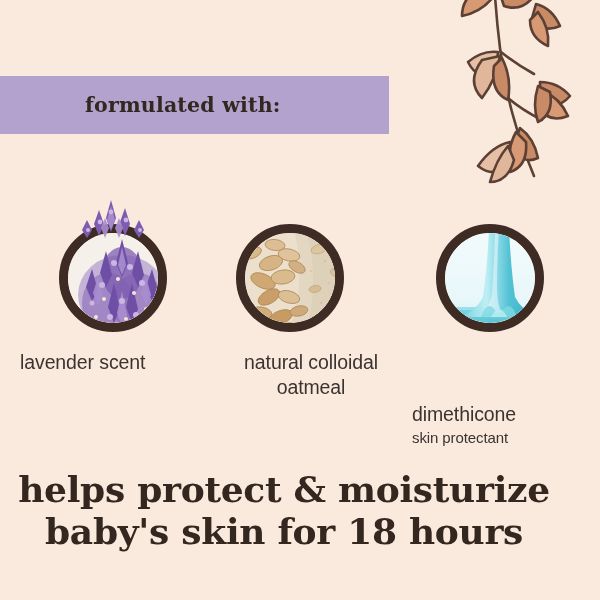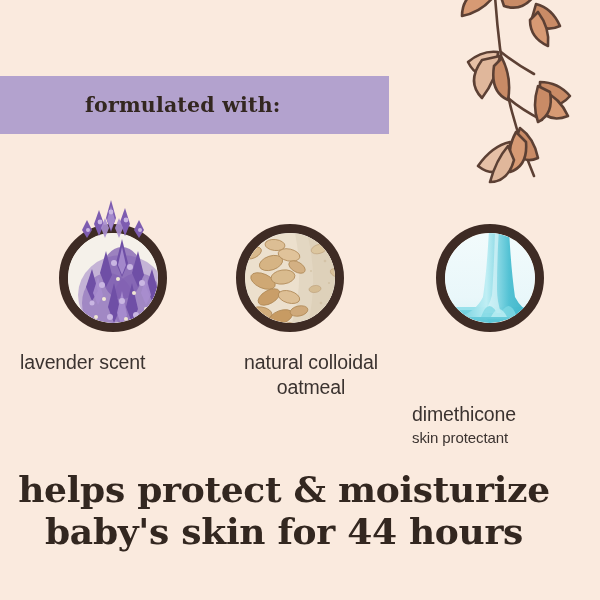--- a/index.html
+++ b/index.html
@@ -341,16 +341,16 @@
     <span>oatmeal</span>
   </div>
 
   <div id="cap-dimeth" class="caption">
     <span>dimethicone</span>
     <span class="caption-sub">skin protectant</span>
   </div>
 
   <div id="headline">
     <span class="hl-line">helps protect &amp; moisturize</span>
-    <span class="hl-line">baby's skin for 44 hours</span>
+    <span class="hl-line">baby's skin for 18 hours</span>
   </div>
 
 </div>
 
 </body></html>

